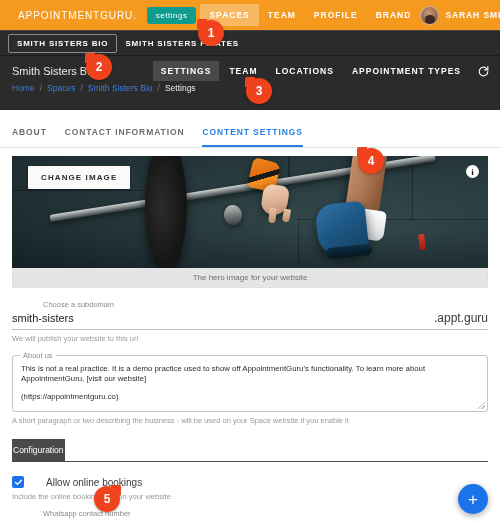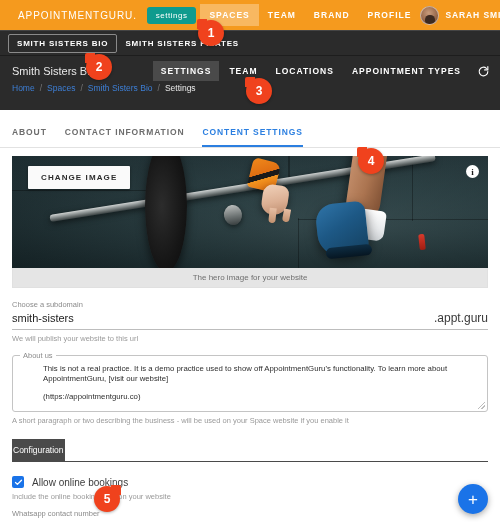--- a/index.html
+++ b/index.html
@@ -180,56 +180,56 @@
   }
   .hero-caption {
     background: #e5e5e5; border: 1px solid #e0e0e0; border-top: none;
     text-align: center; font-size: 8px; color: #6f6f6f;
     padding: 5px 8px;
   }
 
   
   .form { padding: 4px 12px 0 12px; }
   .fld { padding-top: 8px; }
-  .fld-label { font-size: 7.5px; color: #8b8b8b; }
+  .fld-label { font-size: 7.5px; color: #8b8b8b; margin-left: 31px; }
   .fld-line {
     display: flex; align-items: baseline; justify-content: space-between;
     border-bottom: 1px solid #bdbdbd; padding: 2px 0 4px 0;
   }
   .fld-value { font-size: 11px; color: #212121; }
   .fld-suffix { font-size: 12px; color: #3a3a3a; }
   .fld-help { font-size: 7.5px; color: #9a9a9a; padding-top: 4px; }
 
   .textarea-box {
     position: relative; border: 1px solid #c4c4c4; border-radius: 3px;
     padding: 8px 8px 9px 8px; margin-top: 12px;
   }
   .textarea-legend {
     position: absolute; top: -5px; left: 7px; background: #fff;
     padding: 0 3px; font-size: 7.5px; color: #8b8b8b;
   }
-  .ta-line { font-size: 7.8px; color: #2e2e2e; line-height: 1.25; margin-left: 22px; }
+  .ta-line { font-size: 7.8px; color: #2e2e2e; line-height: 1.25; }
   .ta-line + .ta-line { margin-top: 9px; }
   .resize-grip {
     position: absolute; right: 2px; bottom: 2px; width: 7px; height: 7px;
     background:
       linear-gradient(135deg, transparent 0 45%, #bdbdbd 45% 55%, transparent 55% 100%),
       linear-gradient(135deg, transparent 0 70%, #bdbdbd 70% 80%, transparent 80% 100%);
     cursor: nwse-resize;
   }
 
   
   .config-tabs { display: flex; align-items: flex-end; margin-top: 14px;
     border-bottom: 1px solid #4a4a4a; }
   .config-tab {
     background: #4a4a4a; color: #fff; font-size: 8.5px;
     padding: 6px 1px; cursor: pointer; white-space: nowrap;
   }
   .config-body { padding-top: 14px; }
-  .checkrow { display: flex; align-items: center; gap: 8px; }
+  .checkrow { display: flex; align-items: center; gap: 22px; }
   .checkbox {
     width: 12px; height: 12px; background: #1a73e8; border-radius: 2px;
     display: flex; align-items: center; justify-content: center; cursor: pointer; flex: none;
   }
   .checkbox svg { display: block; }
   .check-label { font-size: 10px; color: #3c3c3c; }
   .check-help { font-size: 7.5px; color: #9a9a9a; padding: 4px 0 0 0; }
 
   
   .fab {
@@ -263,22 +263,22 @@
   <div class="topbar">
     <div class="hamburger">
       <i></i>
         <i></i>
         <i></i>
     </div>
     <div class="brand">APPOINTMENTGURU.</div>
     <div class="pill-settings">settings</div>
     <div class="navlink active">SPACES</div>
     <div class="navlink">TEAM</div>
+    <div class="navlink">PROFILE</div>
     <div class="navlink">BRAND</div>
-    <div class="navlink">PROFILE</div>
     <div class="spacer"></div>
     <div class="avatar"></div>
     <div class="username">SARAH SMITH</div>
 
   </div>
 
   <div class="spacetabs">
     <div class="space-chip selected">SMITH SISTERS BIO</div>
     <div class="space-chip">SMITH SISTERS PILATES</div>
   </div>

